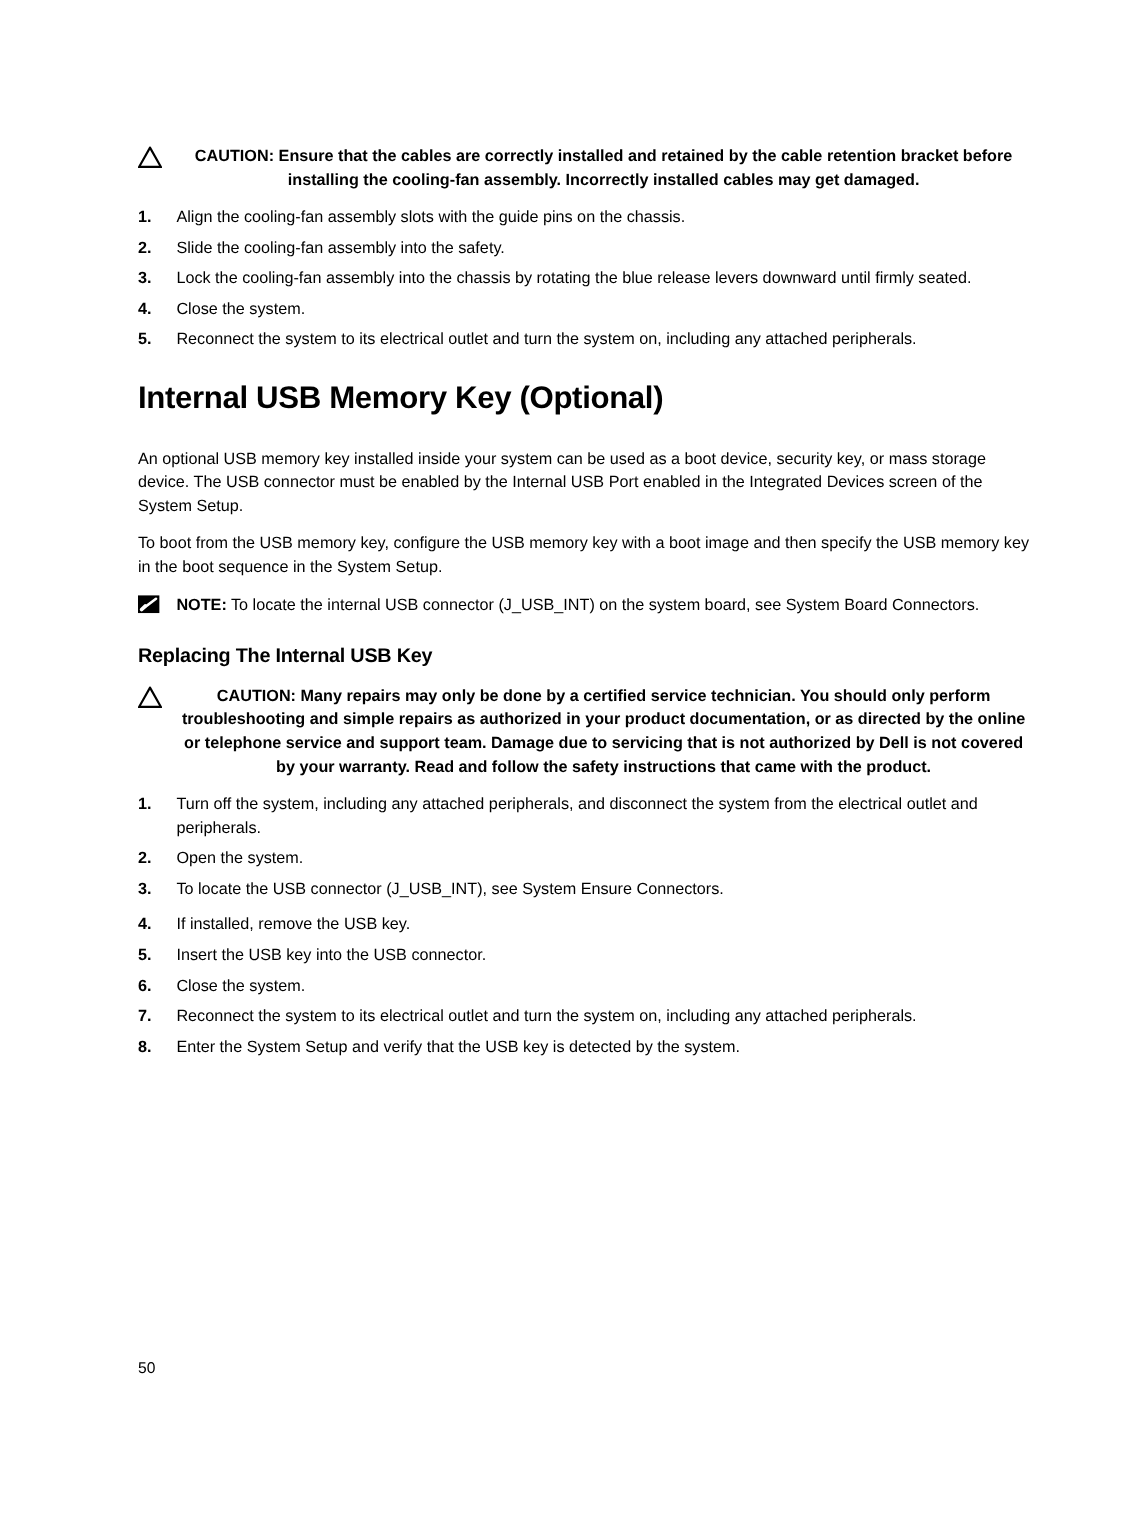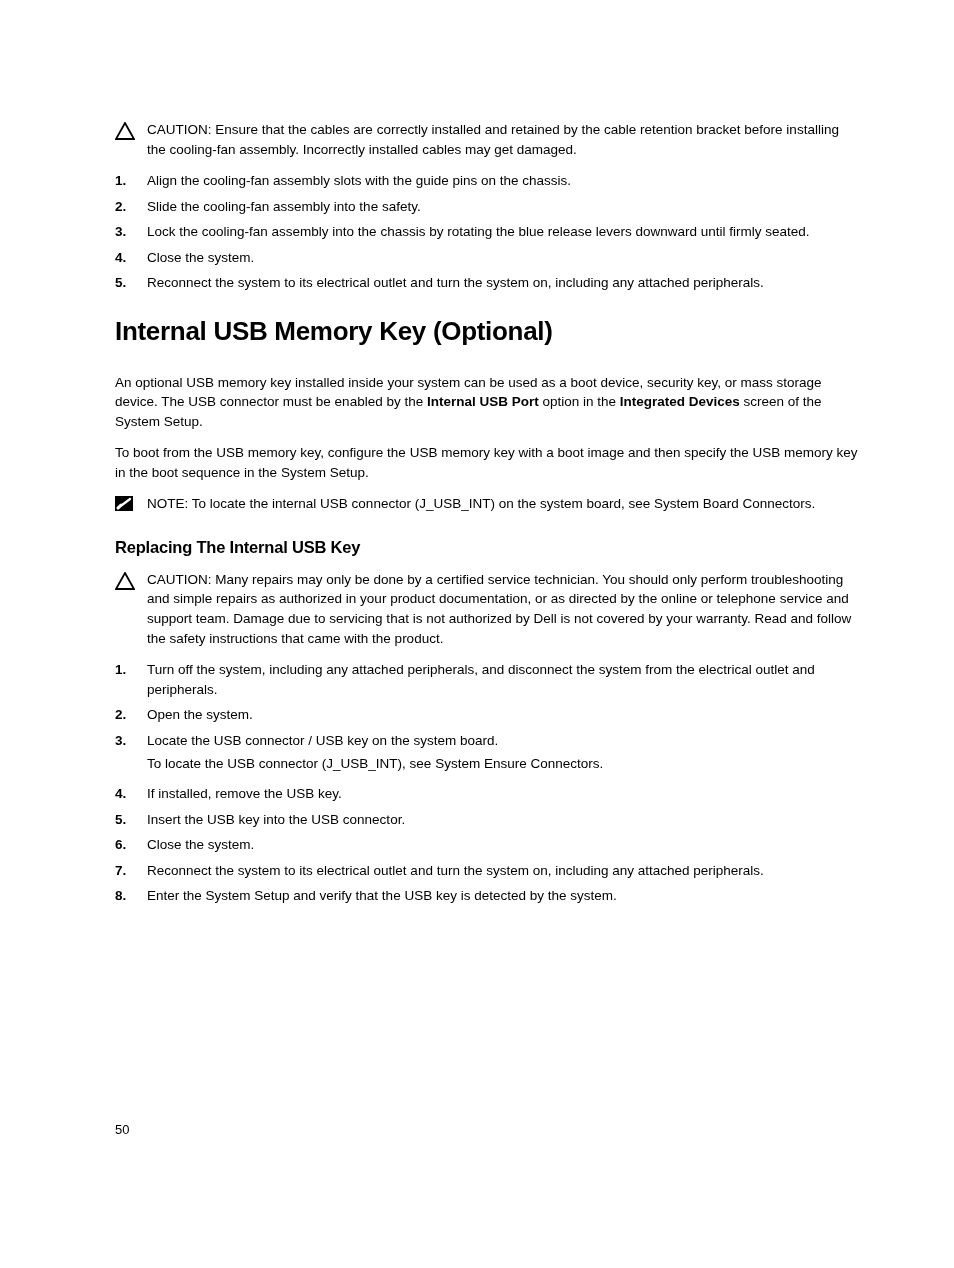--- a/index.html
+++ b/index.html
@@ -23,24 +23,25 @@
     }
     .icon-cell {
       width: 32px;
       flex-shrink: 0;
       padding-top: 2px;
     }
     .caution-icon svg, .note-icon svg {
       display: block;
     }
     .caution-text {
-      font-weight: normal;
+      font-weight: bold;
+      text-align: center;
     }
     .note-text .label {
-      font-weight: normal;
+      font-weight: bold;
     }
     .ordered-list {
       margin-bottom: 18px;
     }
     .list-item {
       display: flex;
       margin-bottom: 6px;
     }
     .list-num {
       width: 32px;
@@ -69,26 +70,26 @@
       font-size: 16.5px;
       font-weight: bold;
       margin-top: 22px;
       margin-bottom: 10px;
       letter-spacing: -0.2px;
     }
     .para {
       margin-bottom: 12px;
     }
     .bold {
-      font-weight: bold;
+      font-weight: normal;
       margin-top: 28px;
     }
     .page-num {
       position: absolute;
-      bottom: 128px;
+      bottom: 118px;
       left: 115px;
       font-size: 13px;
     }
     .content {
       width: 100%;
     }
   </style>
 </head>
 <body>
 
@@ -126,21 +127,21 @@
     </div>
     <div class="list-item">
       <div class="list-num">5.</div>
       <div class="list-text">Reconnect the system to its electrical outlet and turn the system on, including any attached peripherals.</div>
     </div>
   </div>
 
   <h1 class="heading-main">Internal USB Memory Key (Optional)</h1>
 
   <p class="para">
-    <span>An optional USB memory key installed inside your system can be used as a boot device, security key, or mass storage device. The USB connector must be enabled by the </span><span class="bold">Internal USB Port</span><span> option in the </span><span class="bold">Integrated Devices</span><span> screen of the System Setup.</span>
+    <span>An optional USB memory key installed inside your system can be used as a boot device, security key, or mass storage device. The USB connector must be enabled by the </span><span class="bold">Internal USB Port</span><span> enabled in the </span><span class="bold">Integrated Devices</span><span> screen of the System Setup.</span>
   </p>
 
   <p class="para">To boot from the USB memory key, configure the USB memory key with a boot image and then specify the USB memory key in the boot sequence in the System Setup.</p>
 
   <div class="note-block">
     <div class="icon-cell">
       <span class="note-icon">
         <svg width="18" height="15" viewBox="0 0 18 15">
           <rect x="0" y="0" width="18" height="15" fill="#000"></rect>
           <path d="M3 12 L15 3" stroke="#fff" stroke-width="2.2" stroke-linecap="round"></path>
@@ -173,21 +174,20 @@
       <div class="list-num">1.</div>
       <div class="list-text">Turn off the system, including any attached peripherals, and disconnect the system from the electrical outlet and peripherals.</div>
     </div>
     <div class="list-item">
       <div class="list-num">2.</div>
       <div class="list-text">Open the system.</div>
     </div>
     <div class="list-item">
       <div class="list-num">3.</div>
       <div class="list-text">
-        <p>Locate the USB connector / USB key on the system board.</p>
         <p>To locate the USB connector (J_USB_INT), see System Ensure Connectors.</p>
       </div>
     </div>
     <div class="list-item">
       <div class="list-num">4.</div>
       <div class="list-text">If installed, remove the USB key.</div>
     </div>
     <div class="list-item">
       <div class="list-num">5.</div>
       <div class="list-text">Insert the USB key into the USB connector.</div>

